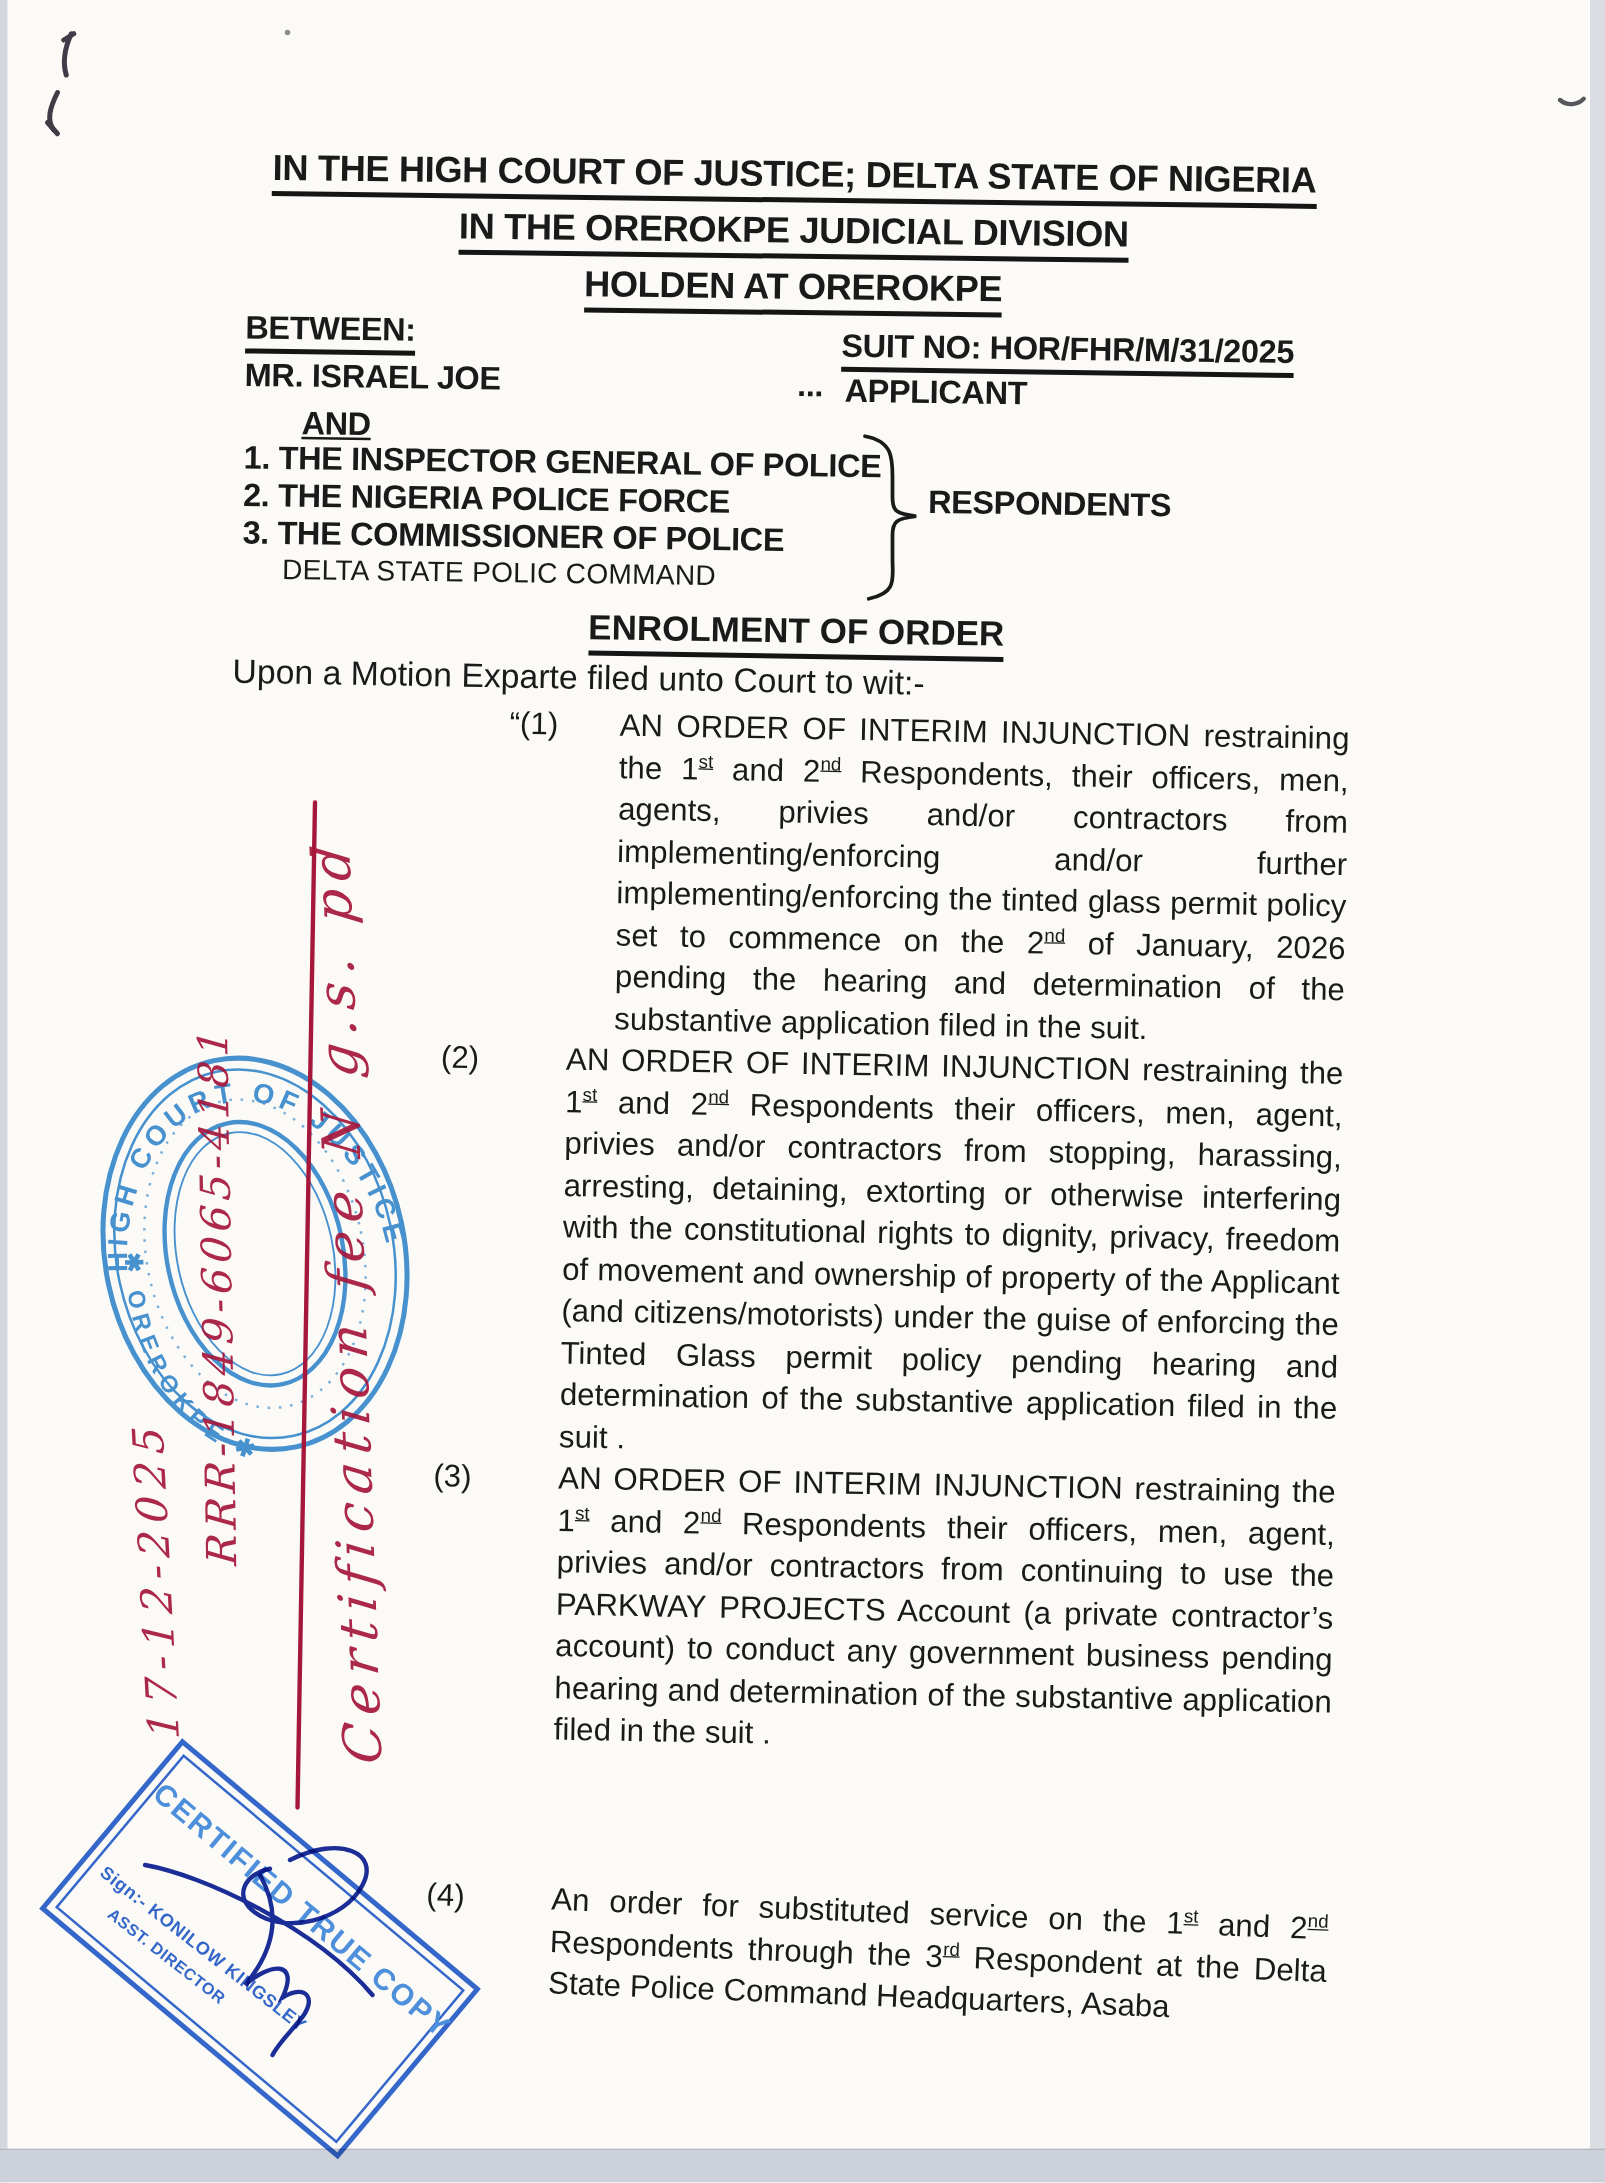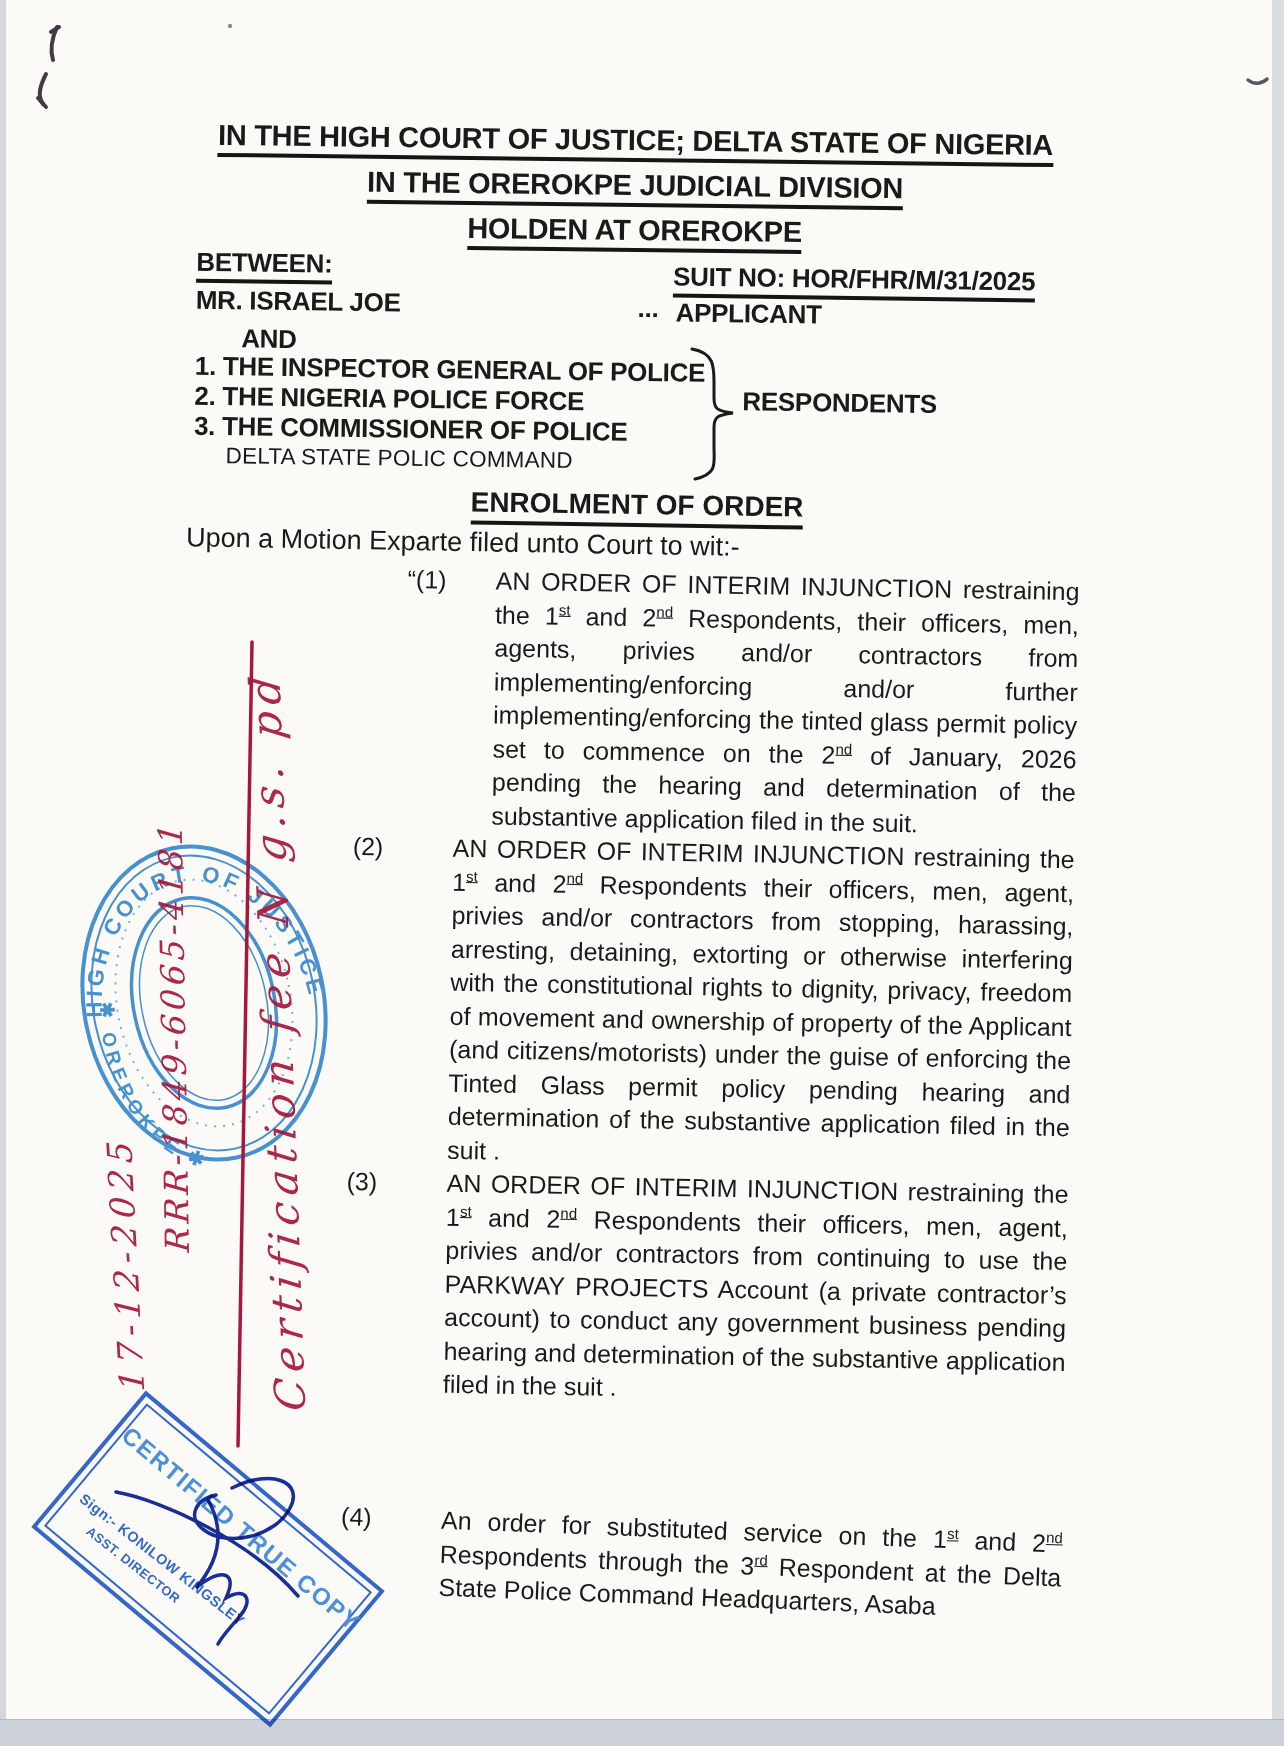--- a/index.html
+++ b/index.html
@@ -73,21 +73,21 @@
   <div><span class="hline">IN THE OREROKPE JUDICIAL DIVISION</span></div>
   <div><span class="hline">HOLDEN AT OREROKPE</span></div>
 </div>
 
 <div class="parties">
   <span class="abs b26 u" style="left:0;top:8px;">BETWEEN:</span>
   <span class="abs b26 u" style="left:477px;top:16px;">SUIT NO: HOR/FHR/M/31/2025</span>
   <span class="abs b26" style="left:0;top:46px;">MR. ISRAEL JOE</span>
   <span class="abs b26" style="left:442px;top:48px;">...</span>
   <span class="abs b26" style="left:480px;top:52px;">APPLICANT</span>
-  <span class="abs b26" style="left:46px;top:84px;">AND</span>
+  <span class="abs b26" style="left:46px;top:84px;text-decoration:underline;">AND</span>
   <span class="abs b26" style="left:0;top:112px;">1. THE INSPECTOR GENERAL OF POLICE</span>
   <span class="abs b26" style="left:0;top:142px;">2. THE NIGERIA POLICE FORCE</span>
   <span class="abs b26" style="left:0;top:172px;">3. THE COMMISSIONER OF POLICE</span>
   <span class="abs sub-line" style="left:32px;top:204px;">DELTA STATE POLIC COMMAND</span>
   <span class="abs b26" style="left:548px;top:140px;">RESPONDENTS</span>
 </div>
 
 <svg class="overlay">
   <path d="M 692,349 C 715,353 714,368 714,384 L 714,398 C 714,409 717,411 733,413 C 717,415 714,417 714,428 L 714,447 C 714,463 718,474 695,479" fill="none" stroke="#1a1a1a" stroke-width="3" stroke-linecap="round"></path>
 </svg>

